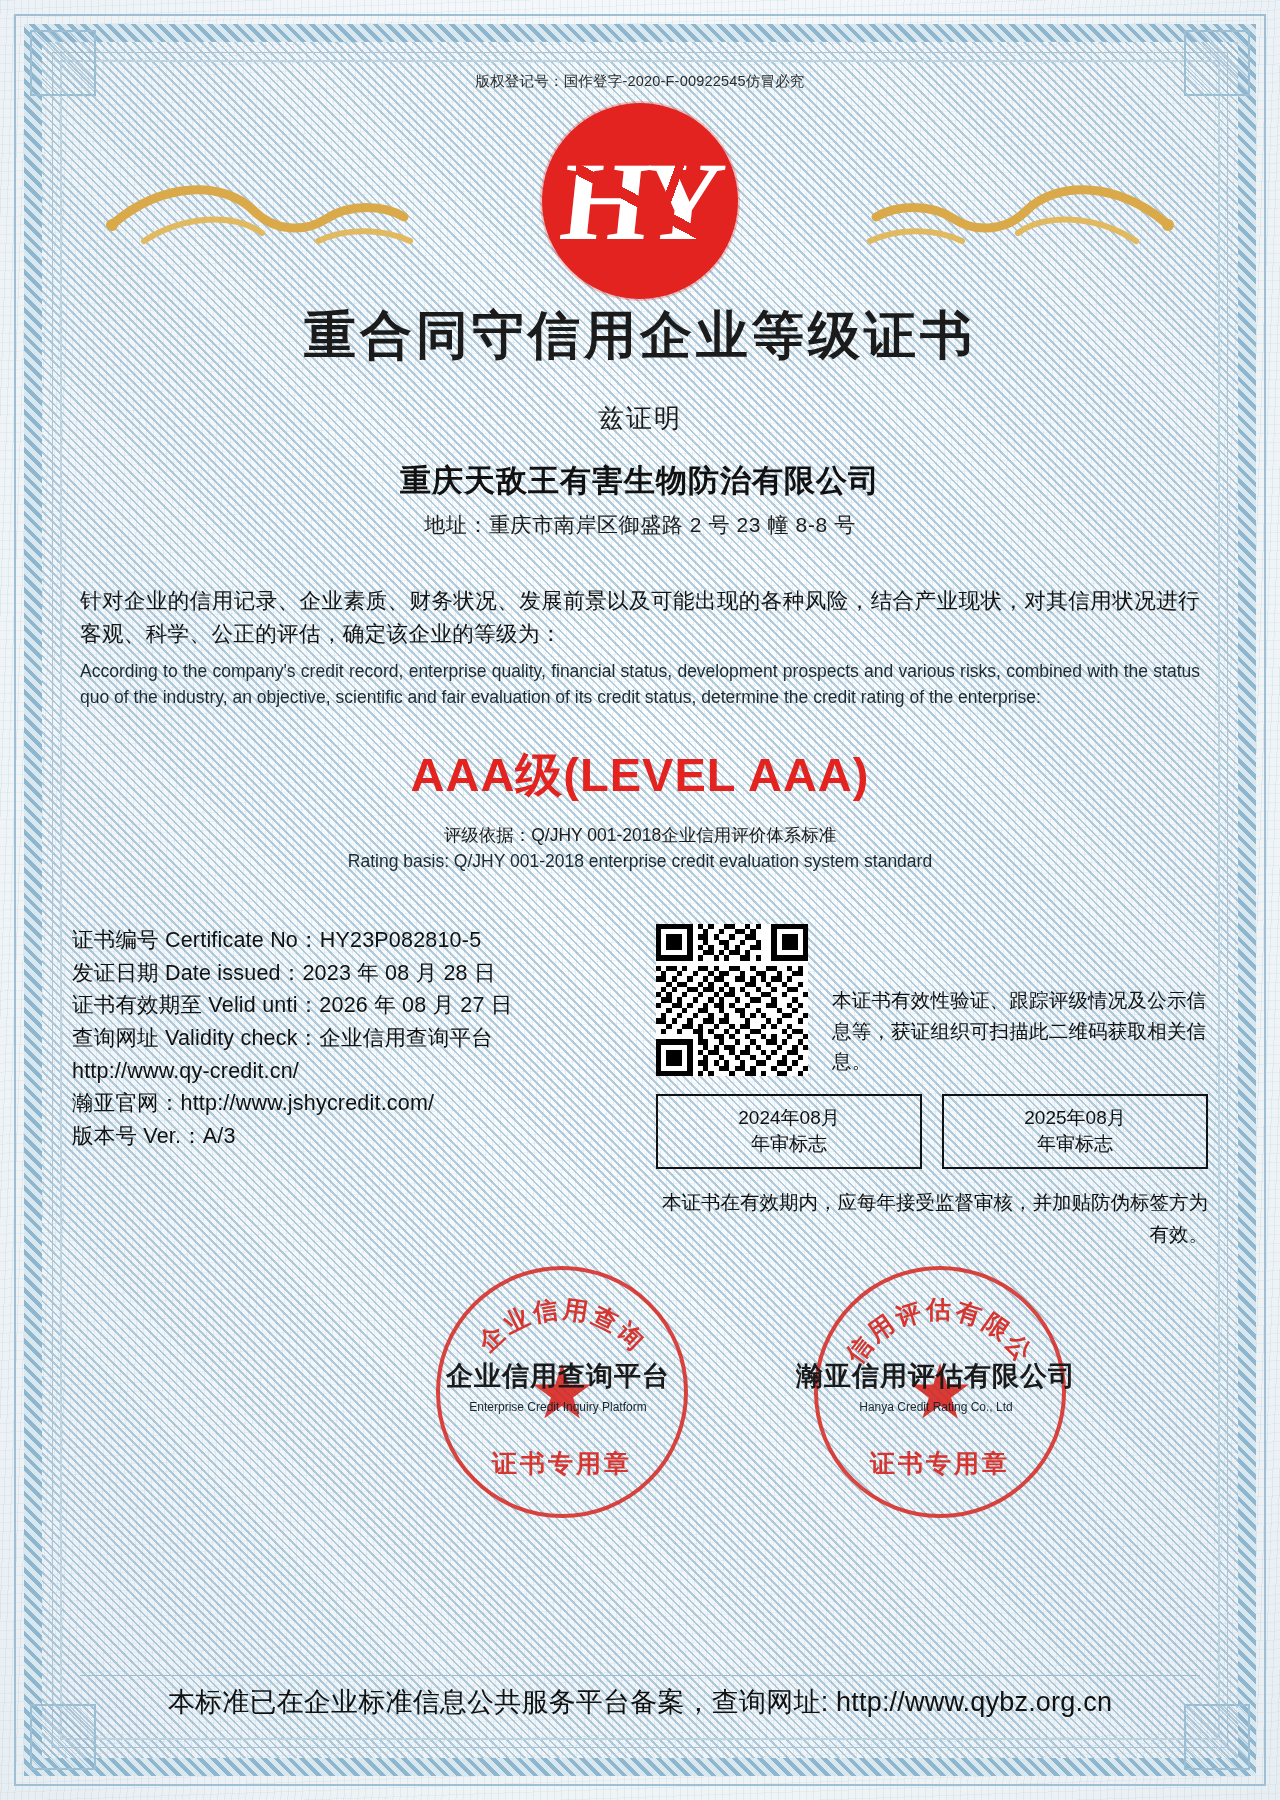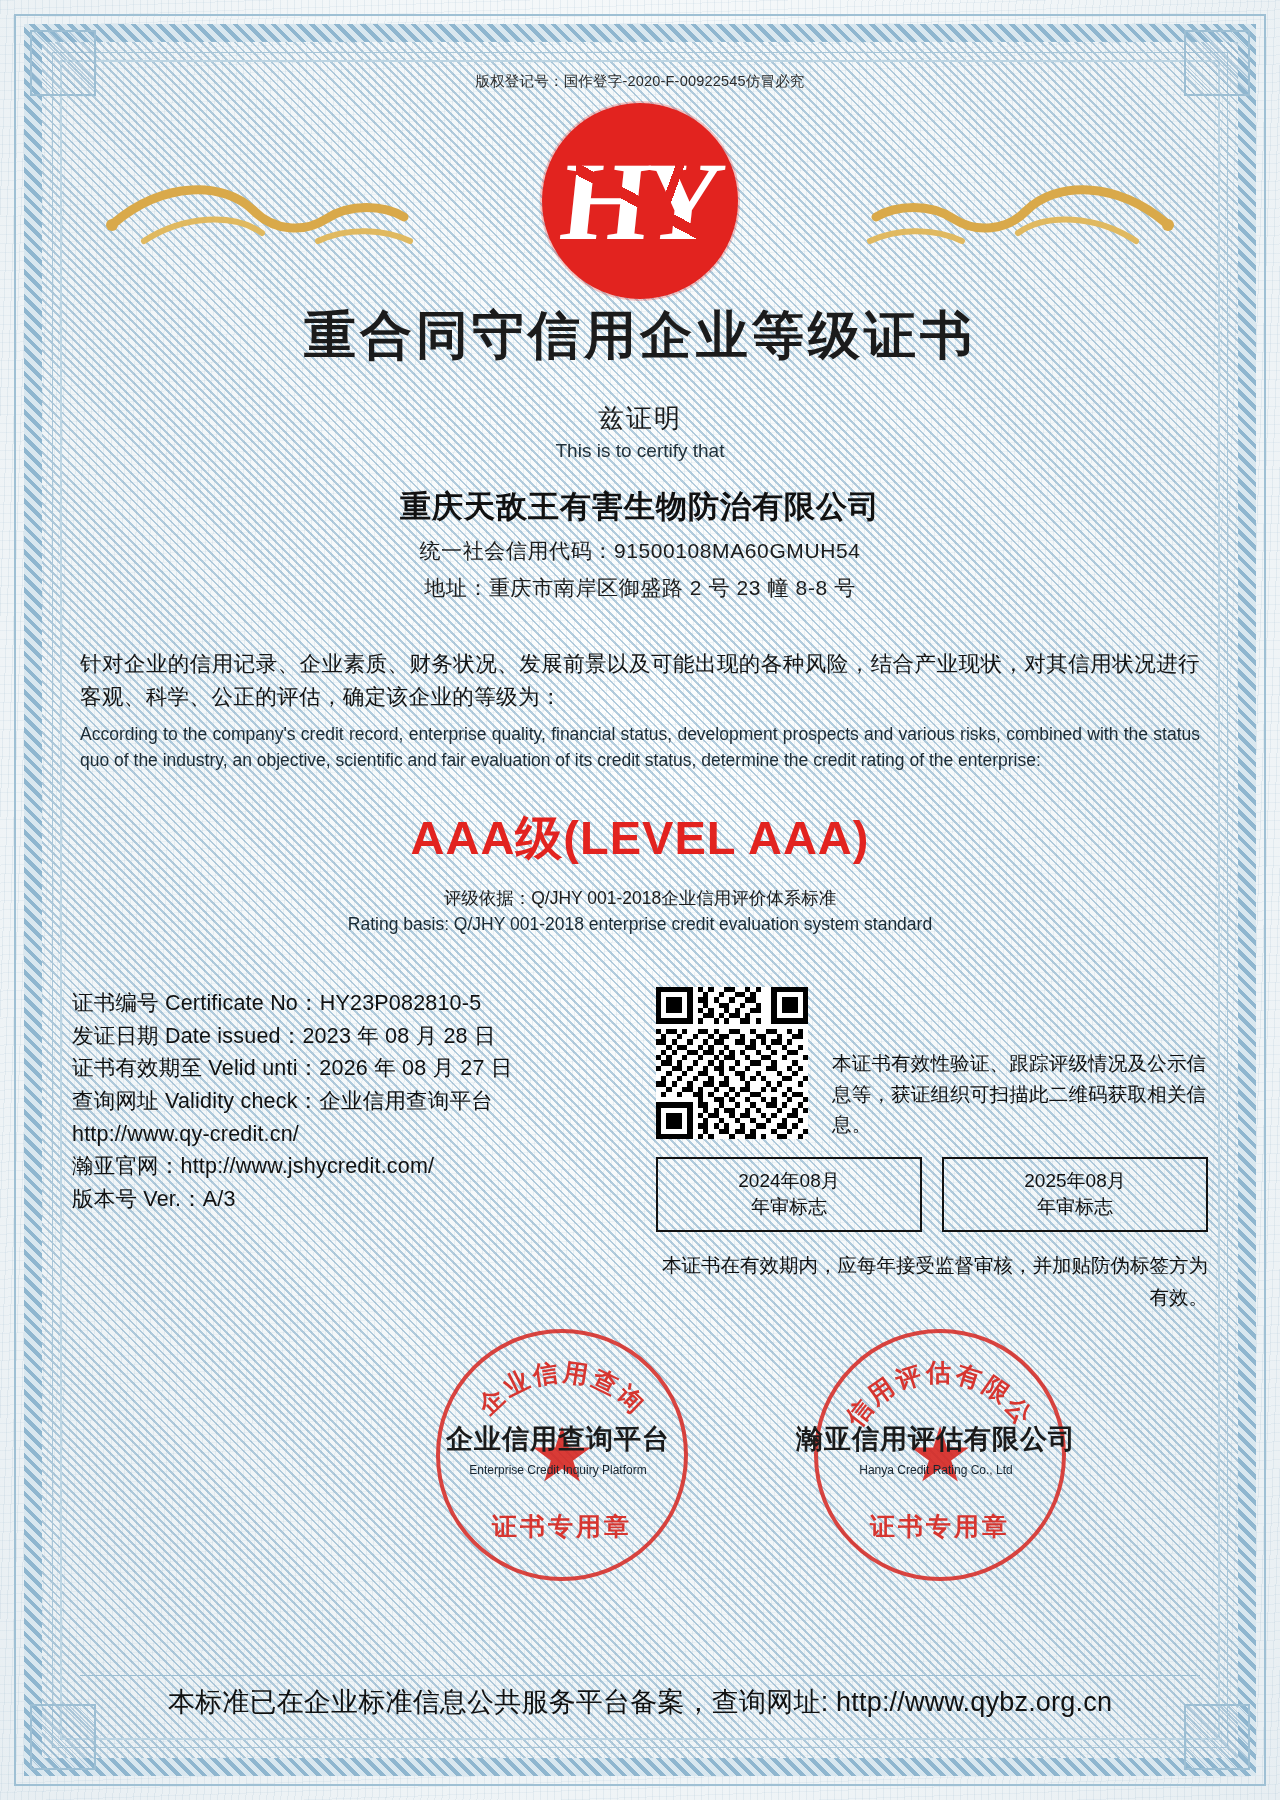--- a/index.html
+++ b/index.html
@@ -287,24 +287,22 @@
       </div>
       <div class="logo">
         <div class="logo-glyph">HY</div>
         <div class="logo-slash"></div>
       </div>
     </div>
 
     <div class="title-cn">重合同守信用企业等级证书</div>
 
     <div class="certify-cn">兹证明</div>
-    <div class="certify-en">This is to certify that</div>
 
     <div class="company">重庆天敌王有害生物防治有限公司</div>
-    <div class="code">统一社会信用代码：91500108MA60GMUH54</div>
     <div class="addr">地址：重庆市南岸区御盛路 2 号 23 幢 8-8 号</div>
 
     <div class="para">
       <div class="para-cn">针对企业的信用记录、企业素质、财务状况、发展前景以及可能出现的各种风险，结合产业现状，对其信用状况进行客观、科学、公正的评估，确定该企业的等级为：</div>
       <div class="para-en">According to the company's credit record, enterprise quality, financial status, development prospects and various risks, combined with the status quo of the industry, an objective, scientific and fair evaluation of its credit status, determine the credit rating of the enterprise:</div>
     </div>
 
     <div class="level">AAA级(LEVEL AAA)</div>
     <div class="basis-cn">评级依据：Q/JHY 001-2018企业信用评价体系标准</div>
     <div class="basis-en">Rating basis: Q/JHY 001-2018 enterprise credit evaluation system standard</div>

